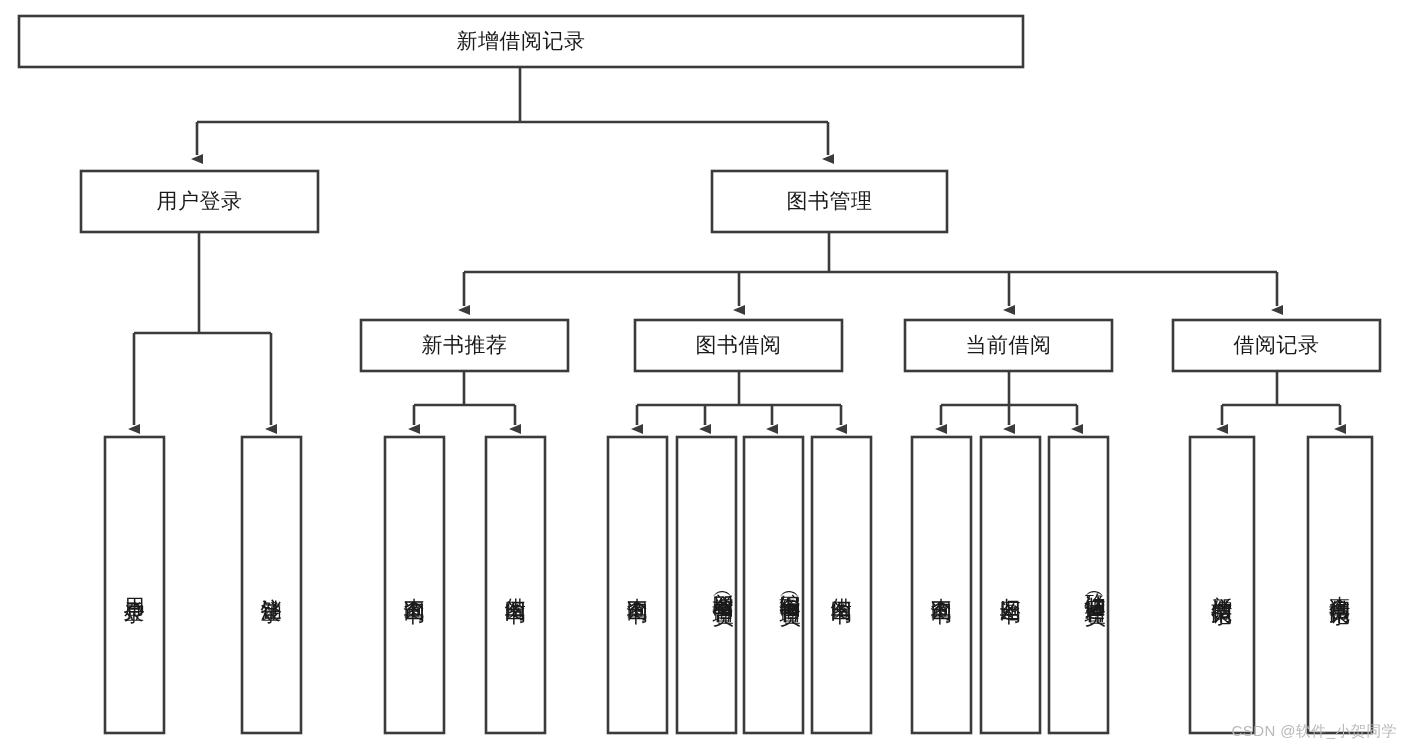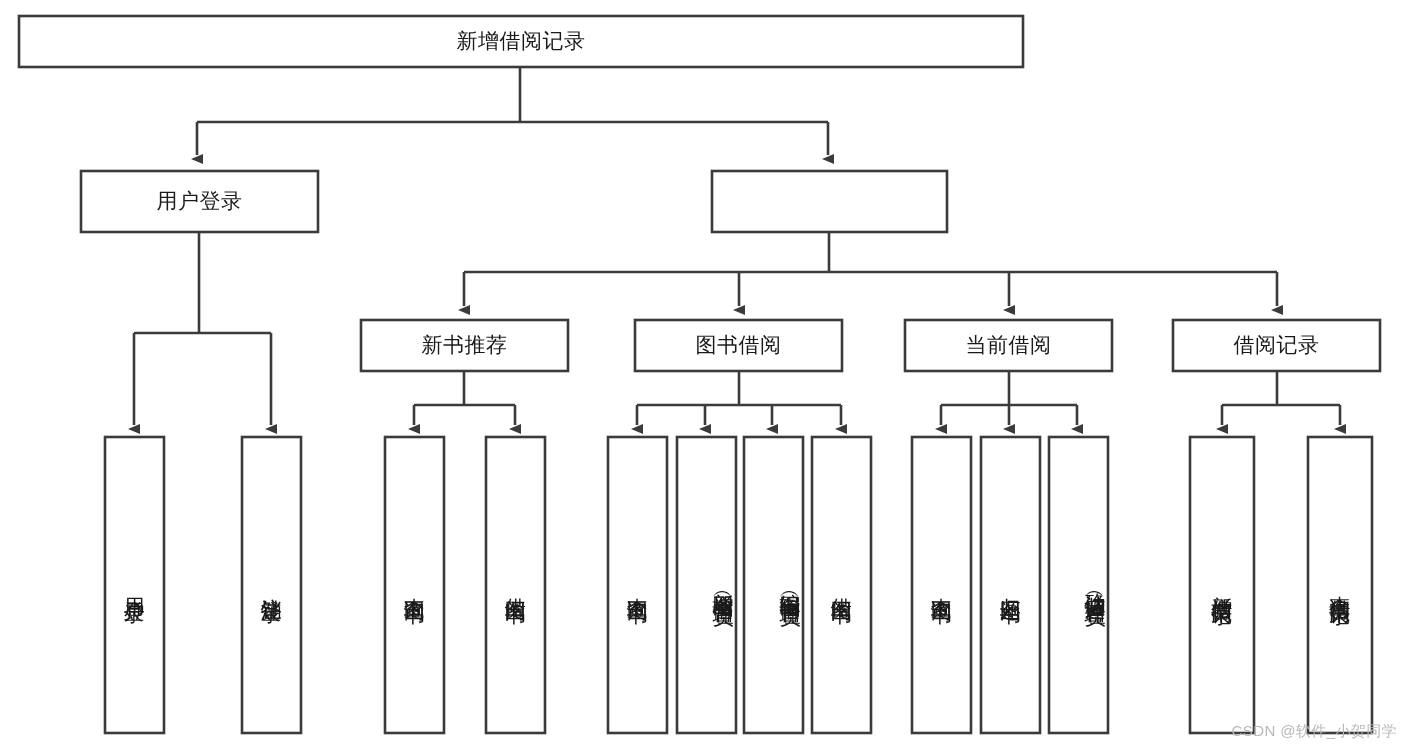--- a/index.html
+++ b/index.html
@@ -153,20 +153,21 @@
     <rect class="node-box" x="981" y="437" width="59" height="296"></rect>
     <rect class="node-box" x="1049" y="437" width="59" height="296"></rect>
 
     <rect class="node-box" x="1190" y="437" width="64" height="296"></rect>
     <rect class="node-box" x="1308" y="437" width="64" height="296"></rect>
   </svg>
 
   <div class="node-label horizontal" style="left:19px; top:16px; width:1004px; height:51px;">新增借阅记录</div>
 
   <div class="node-label horizontal" style="left:81px; top:171px; width:237px; height:61px;">用户登录</div>
+  <div class="node-label horizontal" style="left:712px; top:171px; width:235px; height:61px;">图书管理</div>
 
   <div class="node-label horizontal" style="left:361px; top:320px; width:207px; height:51px;">新书推荐</div>
   <div class="node-label horizontal" style="left:635px; top:320px; width:207px; height:51px;">图书借阅</div>
   <div class="node-label horizontal" style="left:905px; top:320px; width:207px; height:51px;">当前借阅</div>
   <div class="node-label horizontal" style="left:1173px; top:320px; width:207px; height:51px;">借阅记录</div>
 
   <div class="node-label vertical" style="left:105px; top:437px; width:59px; height:296px;">用户登录</div>
   <div class="node-label vertical" style="left:242px; top:437px; width:59px; height:296px;">注销登录</div>
 
   <div class="node-label vertical" style="left:385px; top:437px; width:59px; height:296px;">查询图书</div>

